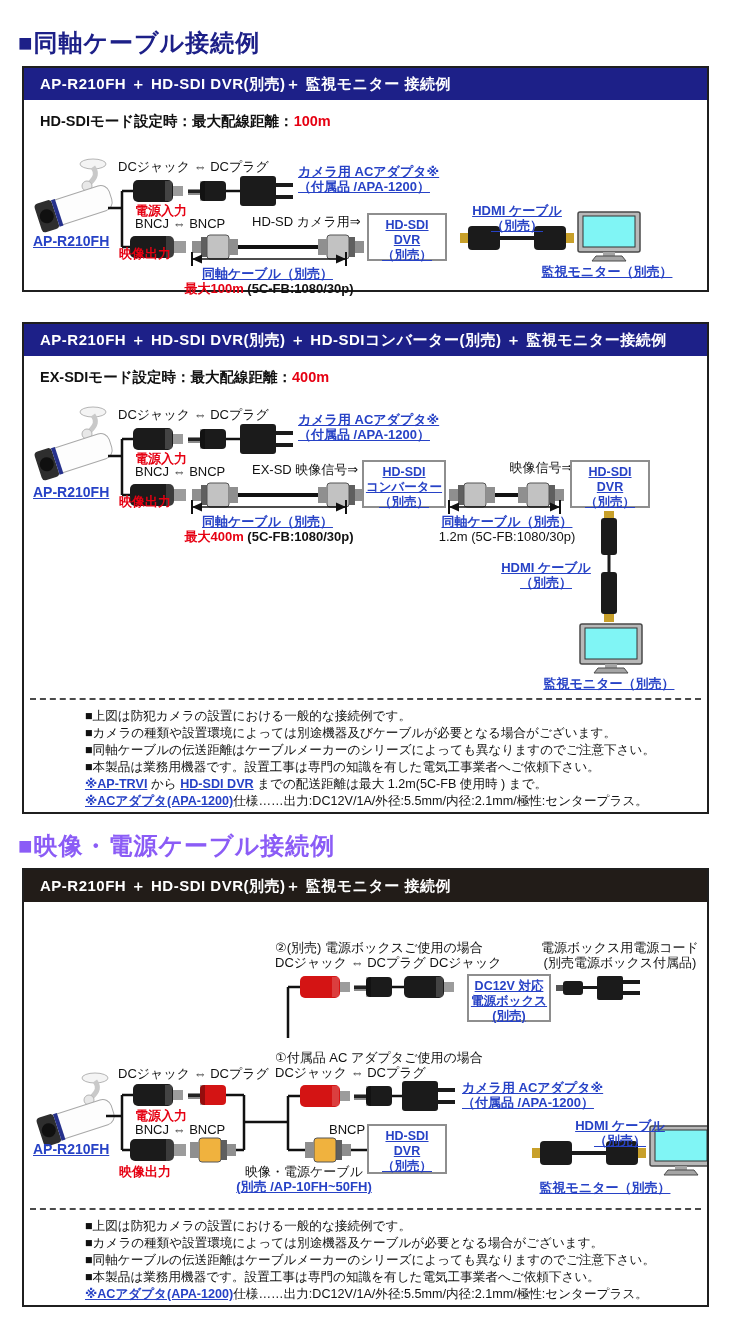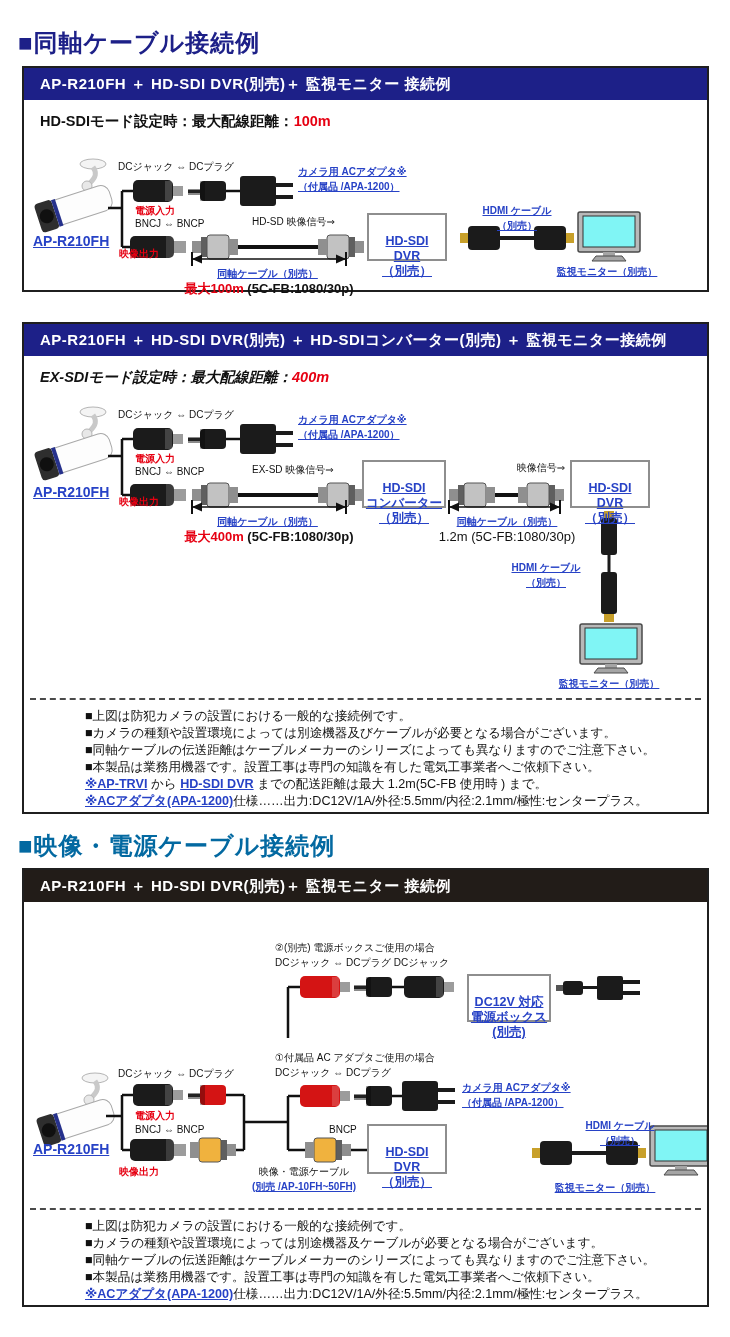--- a/index.html
+++ b/index.html
@@ -5,28 +5,28 @@
   html,body{margin:0;padding:0;background:#fff;}
   #page{position:relative;width:730px;height:1337px;background:#fff;overflow:hidden;
         font-family:"Liberation Sans","DejaVu Sans",sans-serif;}
   .abs{position:absolute;}
   .sec-title{font-size:24px;font-weight:bold;letter-spacing:1px;white-space:nowrap;}
   .box{position:absolute;left:22px;width:683px;border:2px solid #1f1f1f;background:#b91c1c;}
   .banner{height:32px;line-height:32px;padding-left:16px;color:#fff;font-size:15px;
           font-weight:bold;white-space:nowrap;letter-spacing:.5px;}
   .content{position:relative;background:#fff;}
   .overlay{position:absolute;left:0;top:0;}
-  .lbl{position:absolute;font-size:10px;color:#111;white-space:nowrap;line-height:15px;}
+  .lbl{position:absolute;font-size:13px;color:#111;white-space:nowrap;line-height:15px;}
   .b{font-weight:bold;}
   .red{color:#e60012;font-weight:bold;}
   .lk{color:#2742c6;font-weight:bold;text-decoration:underline;cursor:pointer;}
   .ctr{text-align:center;}
   .mode{position:absolute;font-size:14.5px;font-weight:bold;color:#111;white-space:nowrap;}
   .devbox{position:absolute;border:2px solid #8e8e8e;background:#fff;text-align:center;
-          font-size:12.5px;line-height:15px;padding-top:19px;box-sizing:border-box;}
+          font-size:12.5px;line-height:15px;padding-top:3px;box-sizing:border-box;}
   .devbox div{display:block;}
   .dash{position:absolute;left:6px;right:6px;border-top:2px dashed #4a4a4a;}
   .notes{position:absolute;left:14px;font-size:12.6px;line-height:17px;color:#111;white-space:nowrap;margin-left:47px;}
   .camlabel{position:absolute;font-size:14px;font-weight:bold;color:#2742c6;
             text-decoration:underline;white-space:nowrap;}
 </style>
 </head>
 <body>
 
 <svg width="0" height="0" style="position:absolute" aria-hidden="true">
@@ -121,21 +121,21 @@
         <span>HD-SDIモード設定時：最大配線距離：</span><span class="red">100m</span>
       </div>
       <div class="camlabel" style="left:9px;top:133px;">AP-R210FH</div>
       <div class="lbl" style="left:94px;top:59px;">DCジャック ⇔ DCプラグ</div>
       <div class="lbl red" style="left:111px;top:103px;">電源入力</div>
       <div class="lbl" style="left:274px;top:64px;">
         <span class="lk">カメラ用 ACアダプタ※</span><br>
         <span class="lk">（付属品 /APA-1200）</span>
       </div>
       <div class="lbl" style="left:111px;top:116px;">BNCJ ⇔ BNCP</div>
-      <div class="lbl" style="left:228px;top:114px;">HD-SD 映像信号⇒</div>
+      <div class="lbl" style="left:228px;top:114px;">HD-SD カメラ用⇒</div>
       <div class="lbl red" style="left:95px;top:146px;">映像出力</div>
       <div class="devbox" style="left:343px;top:113px;width:80px;height:48px;">
         <div class="lk">HD-SDI</div>
         <div class="lk">DVR</div>
         <div class="lk">（別売）</div>
       </div>
       <div class="lbl ctr" style="left:165px;top:166px;width:157px;">
         <span class="lk">同軸ケーブル（別売）</span>
       </div>
       <div class="lbl ctr b" style="left:130px;top:181px;width:230px;font-size:13px;">
@@ -176,21 +176,21 @@
         <path d="M425 151 l10 -4.5 v9 Z M536 151 l-10 -4.5 v9 Z" fill="#111"></path>
         <g>
           <rect x="580" y="155" width="10" height="7" fill="#c8a02a"></rect>
           <rect x="577" y="162" width="16" height="37" rx="3" fill="#1b1b1b"></rect>
           <rect x="583.5" y="199" width="3" height="17" fill="#1b1b1b"></rect>
           <rect x="577" y="216" width="16" height="42" rx="3" fill="#1b1b1b"></rect>
           <rect x="580" y="258" width="10" height="8" fill="#c8a02a"></rect>
         </g>
         <use href="#g-monitor" x="556" y="268"></use>
       </svg>
-      <div class="mode" style="left:16px;top:12px;font-style:italic;">
+      <div class="mode" style="left:16px;top:12px;">
         <span>EX-SDIモード設定時：最大配線距離：</span><span class="red">400m</span>
       </div>
       <div class="camlabel" style="left:9px;top:128px;">AP-R210FH</div>
       <div class="lbl" style="left:94px;top:51px;">DCジャック ⇔ DCプラグ</div>
       <div class="lbl red" style="left:111px;top:95px;">電源入力</div>
       <div class="lbl" style="left:274px;top:56px;">
         <span class="lk">カメラ用 ACアダプタ※</span><br>
         <span class="lk">（付属品 /APA-1200）</span>
       </div>
       <div class="lbl" style="left:111px;top:108px;">BNCJ ⇔ BNCP</div>
@@ -235,21 +235,21 @@
         <div>
           <span class="lk">※AP-TRVI</span><span> から </span><span class="lk">HD-SDI DVR</span><span> までの配送距離は最大 1.2m(5C-FB 使用時 ) まで。</span>
         </div>
         <div>
           <span class="lk">※ACアダプタ(APA-1200)</span><span>仕様……出力:DC12V/1A/外径:5.5mm/内径:2.1mm/極性:センタープラス。</span>
         </div>
       </div>
     </div>
   </div>
 
-  <div class="abs sec-title" style="left:18px;top:830px;color:#0369a1;">■映像・電源ケーブル接続例</div>
+  <div class="abs sec-title" style="left:18px;top:830px;color:#8b5cf6;">■映像・電源ケーブル接続例</div>
 
   <div class="box" style="top:868px;">
     <div class="banner" style="background:#221c18;">AP-R210FH ＋ HD-SDI DVR(別売)＋ 監視モニター 接続例</div>
     <div class="content" style="height:403px;">
       <svg class="overlay" width="683" height="403">
 
         <use href="#g-dcjack" x="276" y="74" style="color:#d41414"></use>
         <use href="#g-dcplug" x="330" y="75" style="color:#1b1b1b"></use>
         <path d="M368 85 H380" stroke="#111" stroke-width="2.5"></path>
         <use href="#g-dcjack" x="380" y="74" style="color:#1b1b1b"></use>
@@ -275,20 +275,24 @@
         <use href="#g-hdmi" x="508" y="238"></use>
         <use href="#g-monitor" x="626" y="224"></use>
       </svg>
       <div class="lbl" style="left:251px;top:38px;">②(別売) 電源ボックスご使用の場合</div>
       <div class="lbl" style="left:251px;top:53px;">DCジャック ⇔ DCプラグ DCジャック</div>
       <div class="devbox" style="left:443px;top:72px;width:84px;height:48px;">
         <div class="lk">DC12V 対応</div>
         <div class="lk">電源ボックス</div>
         <div class="lk">(別売)</div>
       </div>
+      <div class="lbl ctr" style="left:511px;top:38px;width:170px;">
+        <span>電源ボックス用電源コード</span><br>
+        <span>(別売電源ボックス付属品)</span>
+      </div>
       <div class="lbl" style="left:251px;top:148px;">①付属品 AC アダプタご使用の場合</div>
       <div class="lbl" style="left:251px;top:163px;">DCジャック ⇔ DCプラグ</div>
       <div class="lbl" style="left:438px;top:178px;">
         <span class="lk">カメラ用 ACアダプタ※</span><br>
         <span class="lk">（付属品 /APA-1200）</span>
       </div>
       <div class="camlabel" style="left:9px;top:239px;">AP-R210FH</div>
       <div class="lbl" style="left:94px;top:164px;">DCジャック ⇔ DCプラグ</div>
       <div class="lbl red" style="left:111px;top:206px;">電源入力</div>
       <div class="lbl" style="left:111px;top:220px;">BNCJ ⇔ BNCP</div>

